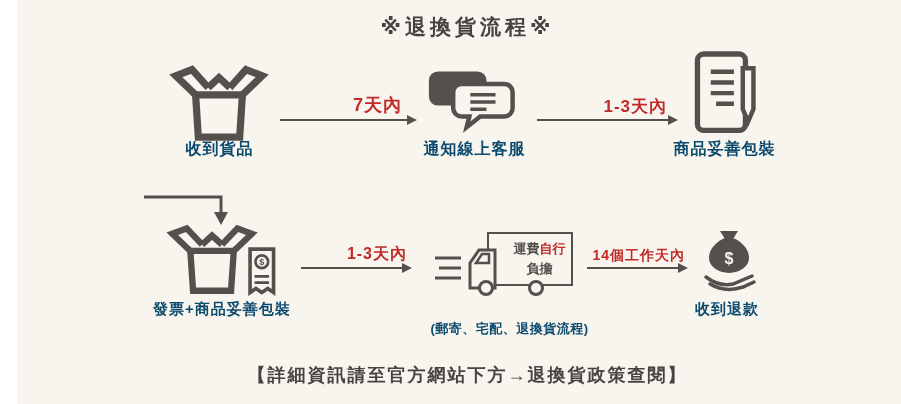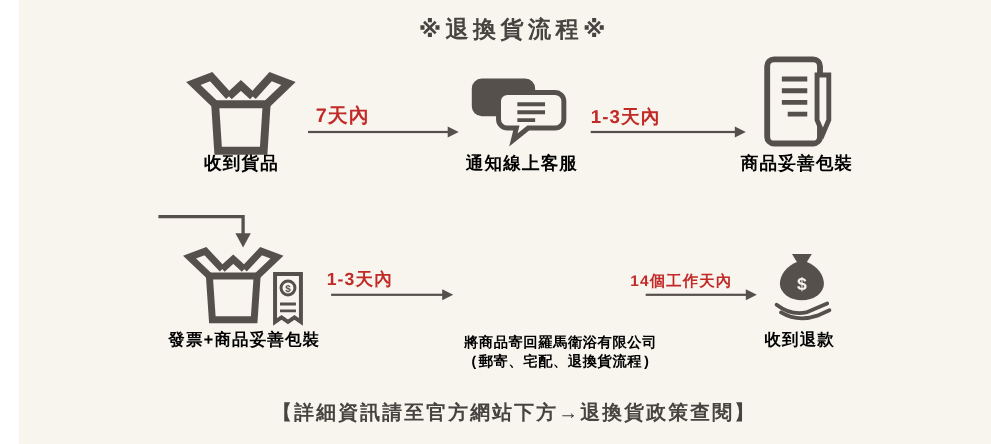--- a/index.html
+++ b/index.html
@@ -16,24 +16,24 @@
     text-align:center; font-size:21px; font-weight:bold;
     letter-spacing:4px; color:#474341;
   }
   .footer {
     position:absolute; left:0; right:0; top:363px;
     text-align:center; font-size:18px; font-weight:bold;
     letter-spacing:2px; color:#474341;
   }
   .step-label {
     position:absolute; text-align:center; font-weight:bold;
-    color:#000000; letter-spacing:1px;font-family:Liberation Mono, monospace;
+    color:#0c4a6e; letter-spacing:1px;
   }
   .arrow-label {
-    position:absolute; text-align:left; font-weight:bold;
+    position:absolute; text-align:right; font-weight:bold;
     color:#c22a28; letter-spacing:1px;
   }
   .harrow { position:absolute; height:2px; background:#56504d; }
   .harrow::after {
     content:""; position:absolute; right:-9px; top:-4px;
     border-left:10px solid #56504d;
     border-top:5px solid transparent; border-bottom:5px solid transparent;
   }
   .cargo {
     position:absolute; left:54px; top:6px; width:86px; height:54px;
@@ -95,21 +95,33 @@
     <path d="M96,30 h26 v48 l-6.5,-4.5 -6.5,4.5 -6.5,-4.5 -6.5,4.5 z" fill="#f7f5ee" stroke="#56504d" stroke-width="4"></path>
     <circle cx="109" cy="44" r="7" fill="none" stroke="#56504d" stroke-width="3"></circle>
     <text x="109" y="48" text-anchor="middle" font-size="10" font-weight="bold" fill="#56504d">$</text>
     <path d="M101,60 h16 M101,67 h16" stroke="#56504d" stroke-width="3" fill="none"></path>
   </svg>
   <div class="step-label" style="left:110px;top:300px;width:190px;font-size:15px">發票+商品妥善包裝</div>
 
   <div class="arrow-label" style="left:280px;top:244px;width:110px;font-size:16px">1-3天內</div>
   <div class="harrow" style="left:284px;top:267px;width:102px"></div>
 
-  <div class="step-label" style="left:400px;top:302px;width:185px;font-size:13px;letter-spacing:0.5px">將商品寄回羅馬衛浴有限公司</div>
+  <div class="abs" style="left:416px;top:226px;width:150px;height:70px">
+    <div class="cargo">
+      <div><span>運費</span><span class="red">自行</span></div>
+      <div>負擔</div>
+    </div>
+    <svg class="abs" style="left:0;top:20px" width="120" height="50" viewBox="0 0 120 50">
+      <path d="M2,12 h26 M6,22 h22 M2,32 h26" stroke="#56504d" stroke-width="3" fill="none"></path>
+      <path d="M62,4 H46 L37,17 V42 H62 Z" fill="#f7f5ee" stroke="#56504d" stroke-width="3"></path>
+      <path d="M49,8 l-6,9 h13 v-9 z" fill="none" stroke="#56504d" stroke-width="2.5"></path>
+      <circle cx="53" cy="42" r="6.5" fill="#f7f5ee" stroke="#56504d" stroke-width="3"></circle>
+      <circle cx="103" cy="42" r="6.5" fill="#f7f5ee" stroke="#56504d" stroke-width="3"></circle>
+    </svg>
+  </div>
   <div class="step-label" style="left:400px;top:320px;width:185px;font-size:13px;letter-spacing:0.5px">(郵寄、宅配、退換貨流程)</div>
 
   <div class="arrow-label" style="left:556px;top:247px;width:112px;font-size:14px">14個工作天內</div>
   <div class="harrow" style="left:570px;top:267px;width:92px"></div>
 
   <svg class="abs" style="left:684px;top:228px" width="58" height="68" viewBox="0 0 58 68">
     <path d="M24,11 l-5,-8 h18 l-5,8 z" fill="#56504d"></path>
     <path d="M24,10 h8 c10,4 16,12 16,20 a20,15 0 0 1 -40,0 c0,-8 6,-16 16,-20 z" fill="#56504d"></path>
     <text x="28" y="36" text-anchor="middle" font-size="16" font-weight="bold" fill="#f7f5ee">$</text>
     <path d="M5,49 q13,10 27,7 l19,-8 M9,56 q15,9 33,3 l11,-5" stroke="#56504d" stroke-width="3.5" fill="none" stroke-linecap="round"></path>

